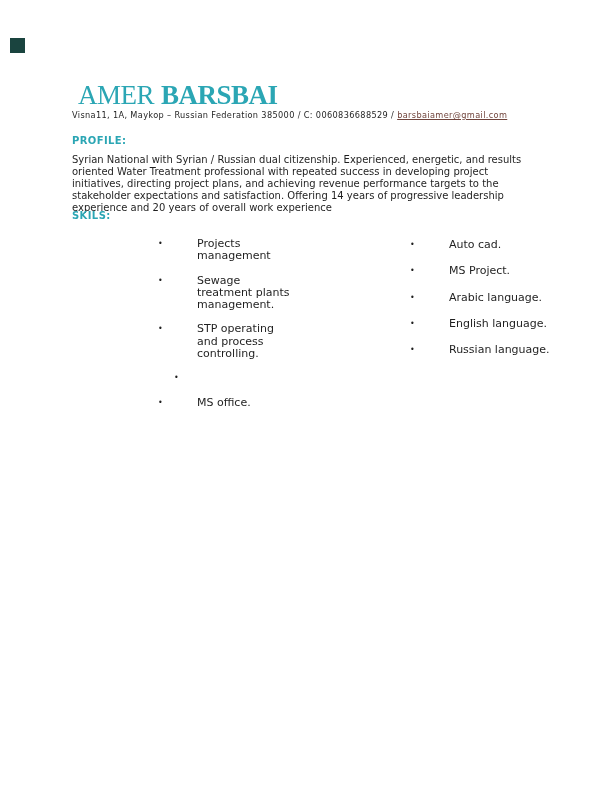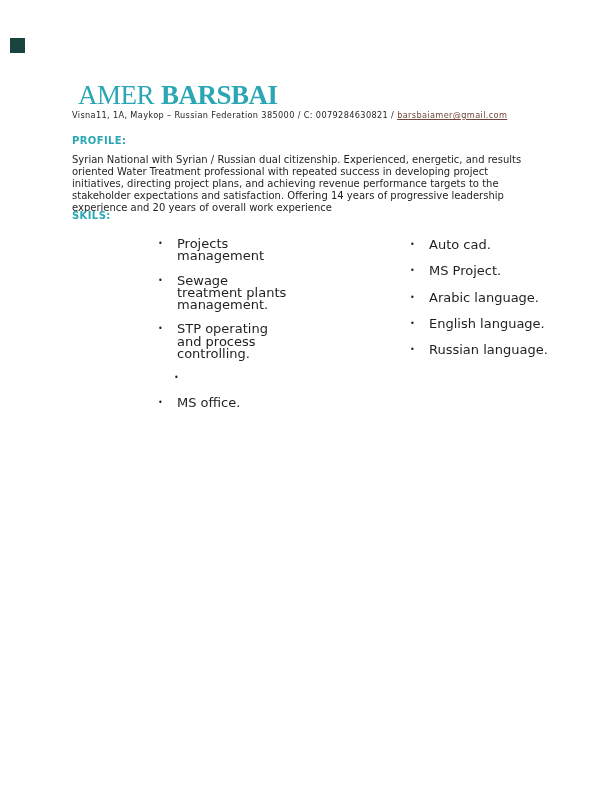--- a/index.html
+++ b/index.html
@@ -92,38 +92,39 @@
   ul.skill-list.left  li { margin-bottom: 12px; }
   ul.skill-list.right li { margin-bottom: 14px; }
   ul.skill-list li.sub { margin-left: 16px; }
   .dot {
     flex: 0 0 19px;
     font-size: 8px;
     line-height: 12.3px;
     color: #1f1f1f;
   }
   .li-text {
-    font-size: 13px;
+    font-size: 11px;
     line-height: 12.3px;
     color: #1f1f1f;
+    margin-left: 20px;
   }
   ul.skill-list.left  .li-text { width: 112px; }
   ul.skill-list.right .li-text { width: 126px; white-space: nowrap; }
   ul.skill-list li.sub .li-text { min-height: 12.3px; }
 </style>
 </head>
 <body>
 
 <div class="page">
 
   <div class="corner-square"></div>
 
   <h1 class="title"><span class="first">AMER</span><span class="last">BARSBAI</span></h1>
 
-  <p class="contact"><span>Visna11, 1A, Maykop – Russian Federation 385000 / C: 0079284630821 / </span><a href="#" class="email">barsbaiamer@gmail.com</a></p>
+  <p class="contact"><span>Visna11, 1A, Maykop – Russian Federation 385000 / C: 0060836688529 / </span><a href="#" class="email">barsbaiamer@gmail.com</a></p>
 
   <h2 class="heading profile">PROFILE:</h2>
 
   <p class="body-text">Syrian National with Syrian / Russian dual citizenship. Experienced, energetic, and results oriented Water Treatment professional with repeated success in developing project initiatives, directing project plans, and achieving revenue performance targets to the stakeholder expectations and satisfaction. Offering 14 years of progressive leadership experience and 20 years of overall work experience</p>
 
   <h2 class="heading skills">SKILS:</h2>
 
   <ul class="skill-list left">
     <li>
       <span class="dot">•</span>

